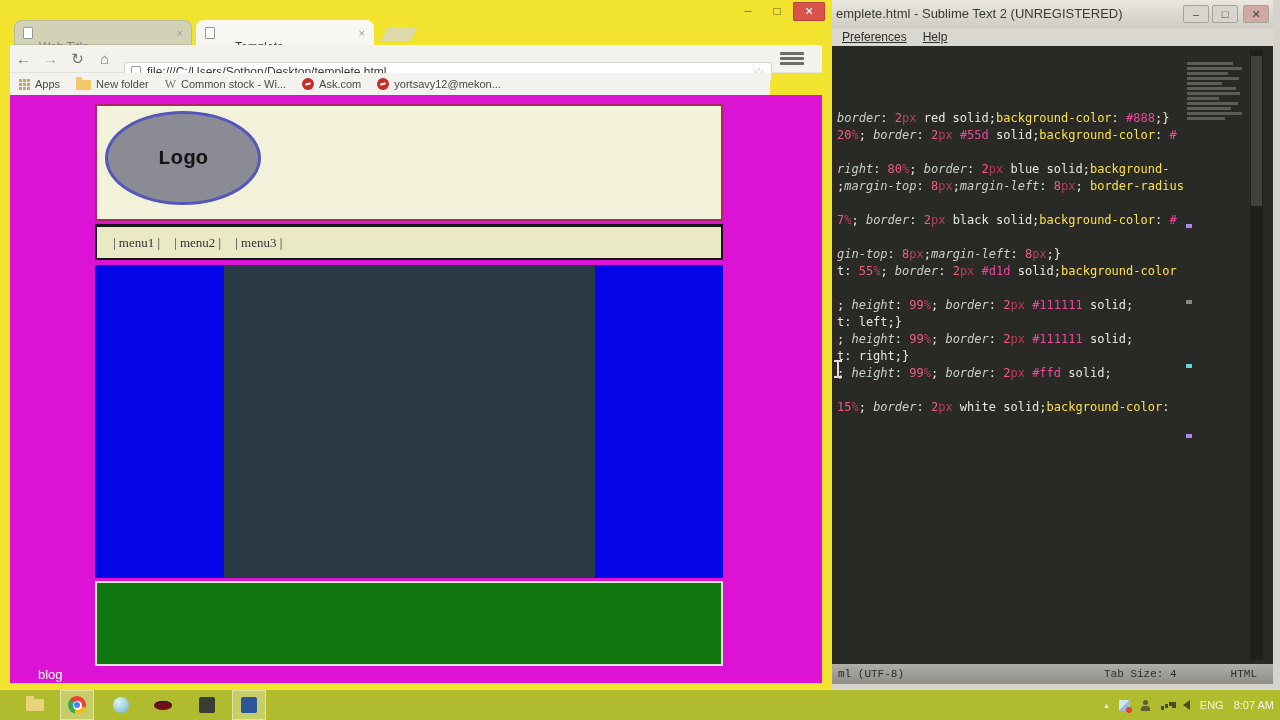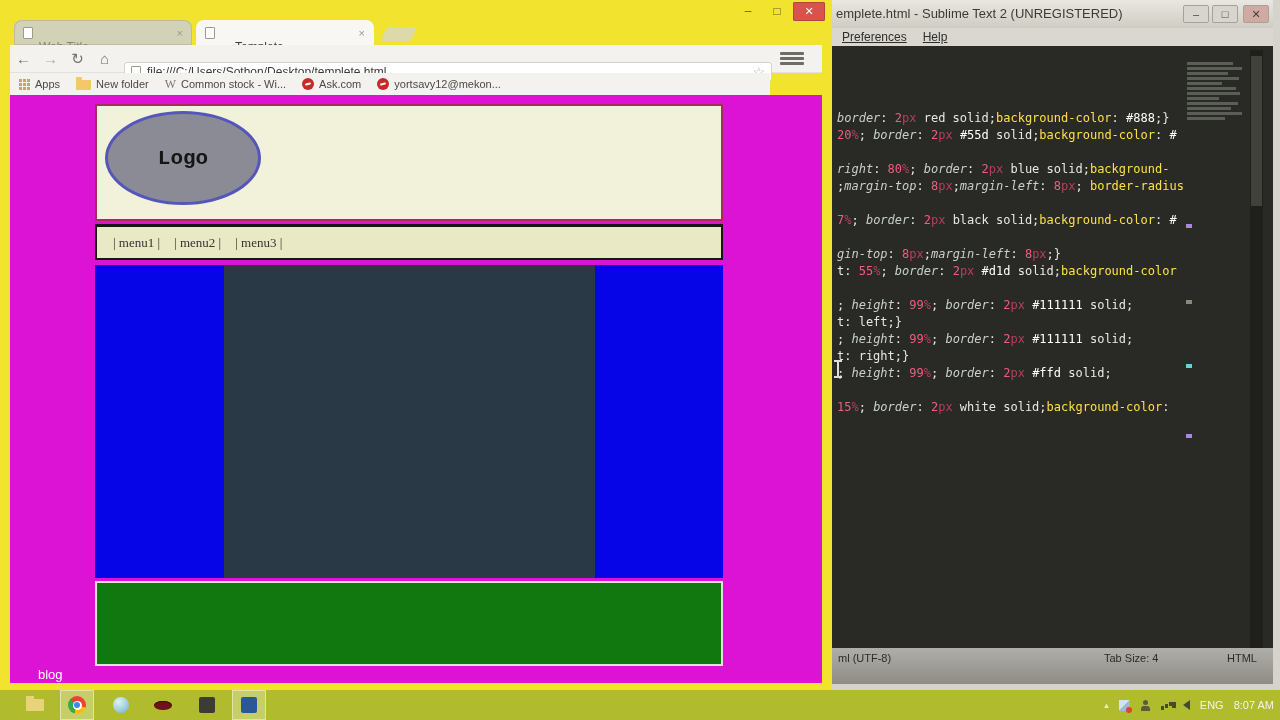--- a/index.html
+++ b/index.html
@@ -93,34 +93,34 @@
 
   #code-area { position:absolute; left:0; top:46px; right:0; bottom:26px; background:#292a25; overflow:hidden; }
   #code-lines { position:absolute; left:5px; top:64px;
                 font-family:"DejaVu Sans Mono", monospace; font-size:12px; line-height:17px; white-space:pre; }
   .code-line { height:17px; }
   .tk-p { color:#e8e8e2; }
   .tk-i { color:#c8d0ca; font-style:italic; }
   .tk-c { color:#fde047; }
   .tk-n { color:#ef5e7e; }
   .tk-u { color:#b83e5e; }
-  .tk-h { color:#ffffff; }
+  .tk-h { color:#ec4899; }
 
   #minimap { position:absolute; right:28px; top:16px; width:58px; }
   #minimap i { display:block; height:3px; margin-bottom:2px; background:rgba(205,215,205,.30); }
   .speck { position:absolute; width:6px; height:4px; }
   #cursor-ibeam { position:absolute; left:5px; top:316px; width:2px; height:14px; background:#ddd; }
   #cursor-ibeam::before, #cursor-ibeam::after { content:""; position:absolute; left:-3px; width:8px; height:2px; background:#ddd; }
   #cursor-ibeam::before { top:-2px; } #cursor-ibeam::after { bottom:-2px; }
   #st-scrollbar { position:absolute; right:10px; top:4px; width:13px; bottom:4px; background:#1f1f1c; }
   #st-thumb { position:absolute; left:1px; right:1px; top:6px; height:150px; background:#41413c; }
 
-  #st-statusbar { position:absolute; left:0; right:0; bottom:6px; height:36px;
+  #st-statusbar { position:absolute; left:0; right:0; bottom:6px; height:20px;
                   background:linear-gradient(#b0aea8,#8e8c86); color:#2c2c28; font-size:11px;
-                  line-height:20px; }
+                  line-height:20px;font-family:Liberation Mono, monospace; }
   #st-enc { padding-left:6px; }
   #st-tabsize { position:absolute; left:272px; top:0; }
   #st-syntax { position:absolute; right:16px; top:0; }
   #st-bottomframe { position:absolute; left:0; right:0; bottom:0; height:6px; background:#d6d3cc; }
 
   
   #taskbar { position:absolute; left:0; top:690px; width:1280px; height:30px; background:#b0bc2e; }
   .tb-slot { position:absolute; top:0; width:34px; height:30px; display:flex; align-items:center; justify-content:center; }
   .tb-hl { background:rgba(255,255,255,.28); box-shadow:0 0 0 1px rgba(255,255,255,.45) inset; }
   .tb-folder { width:18px; height:12px; background:#e8d27a; border-radius:1px; position:relative; }

